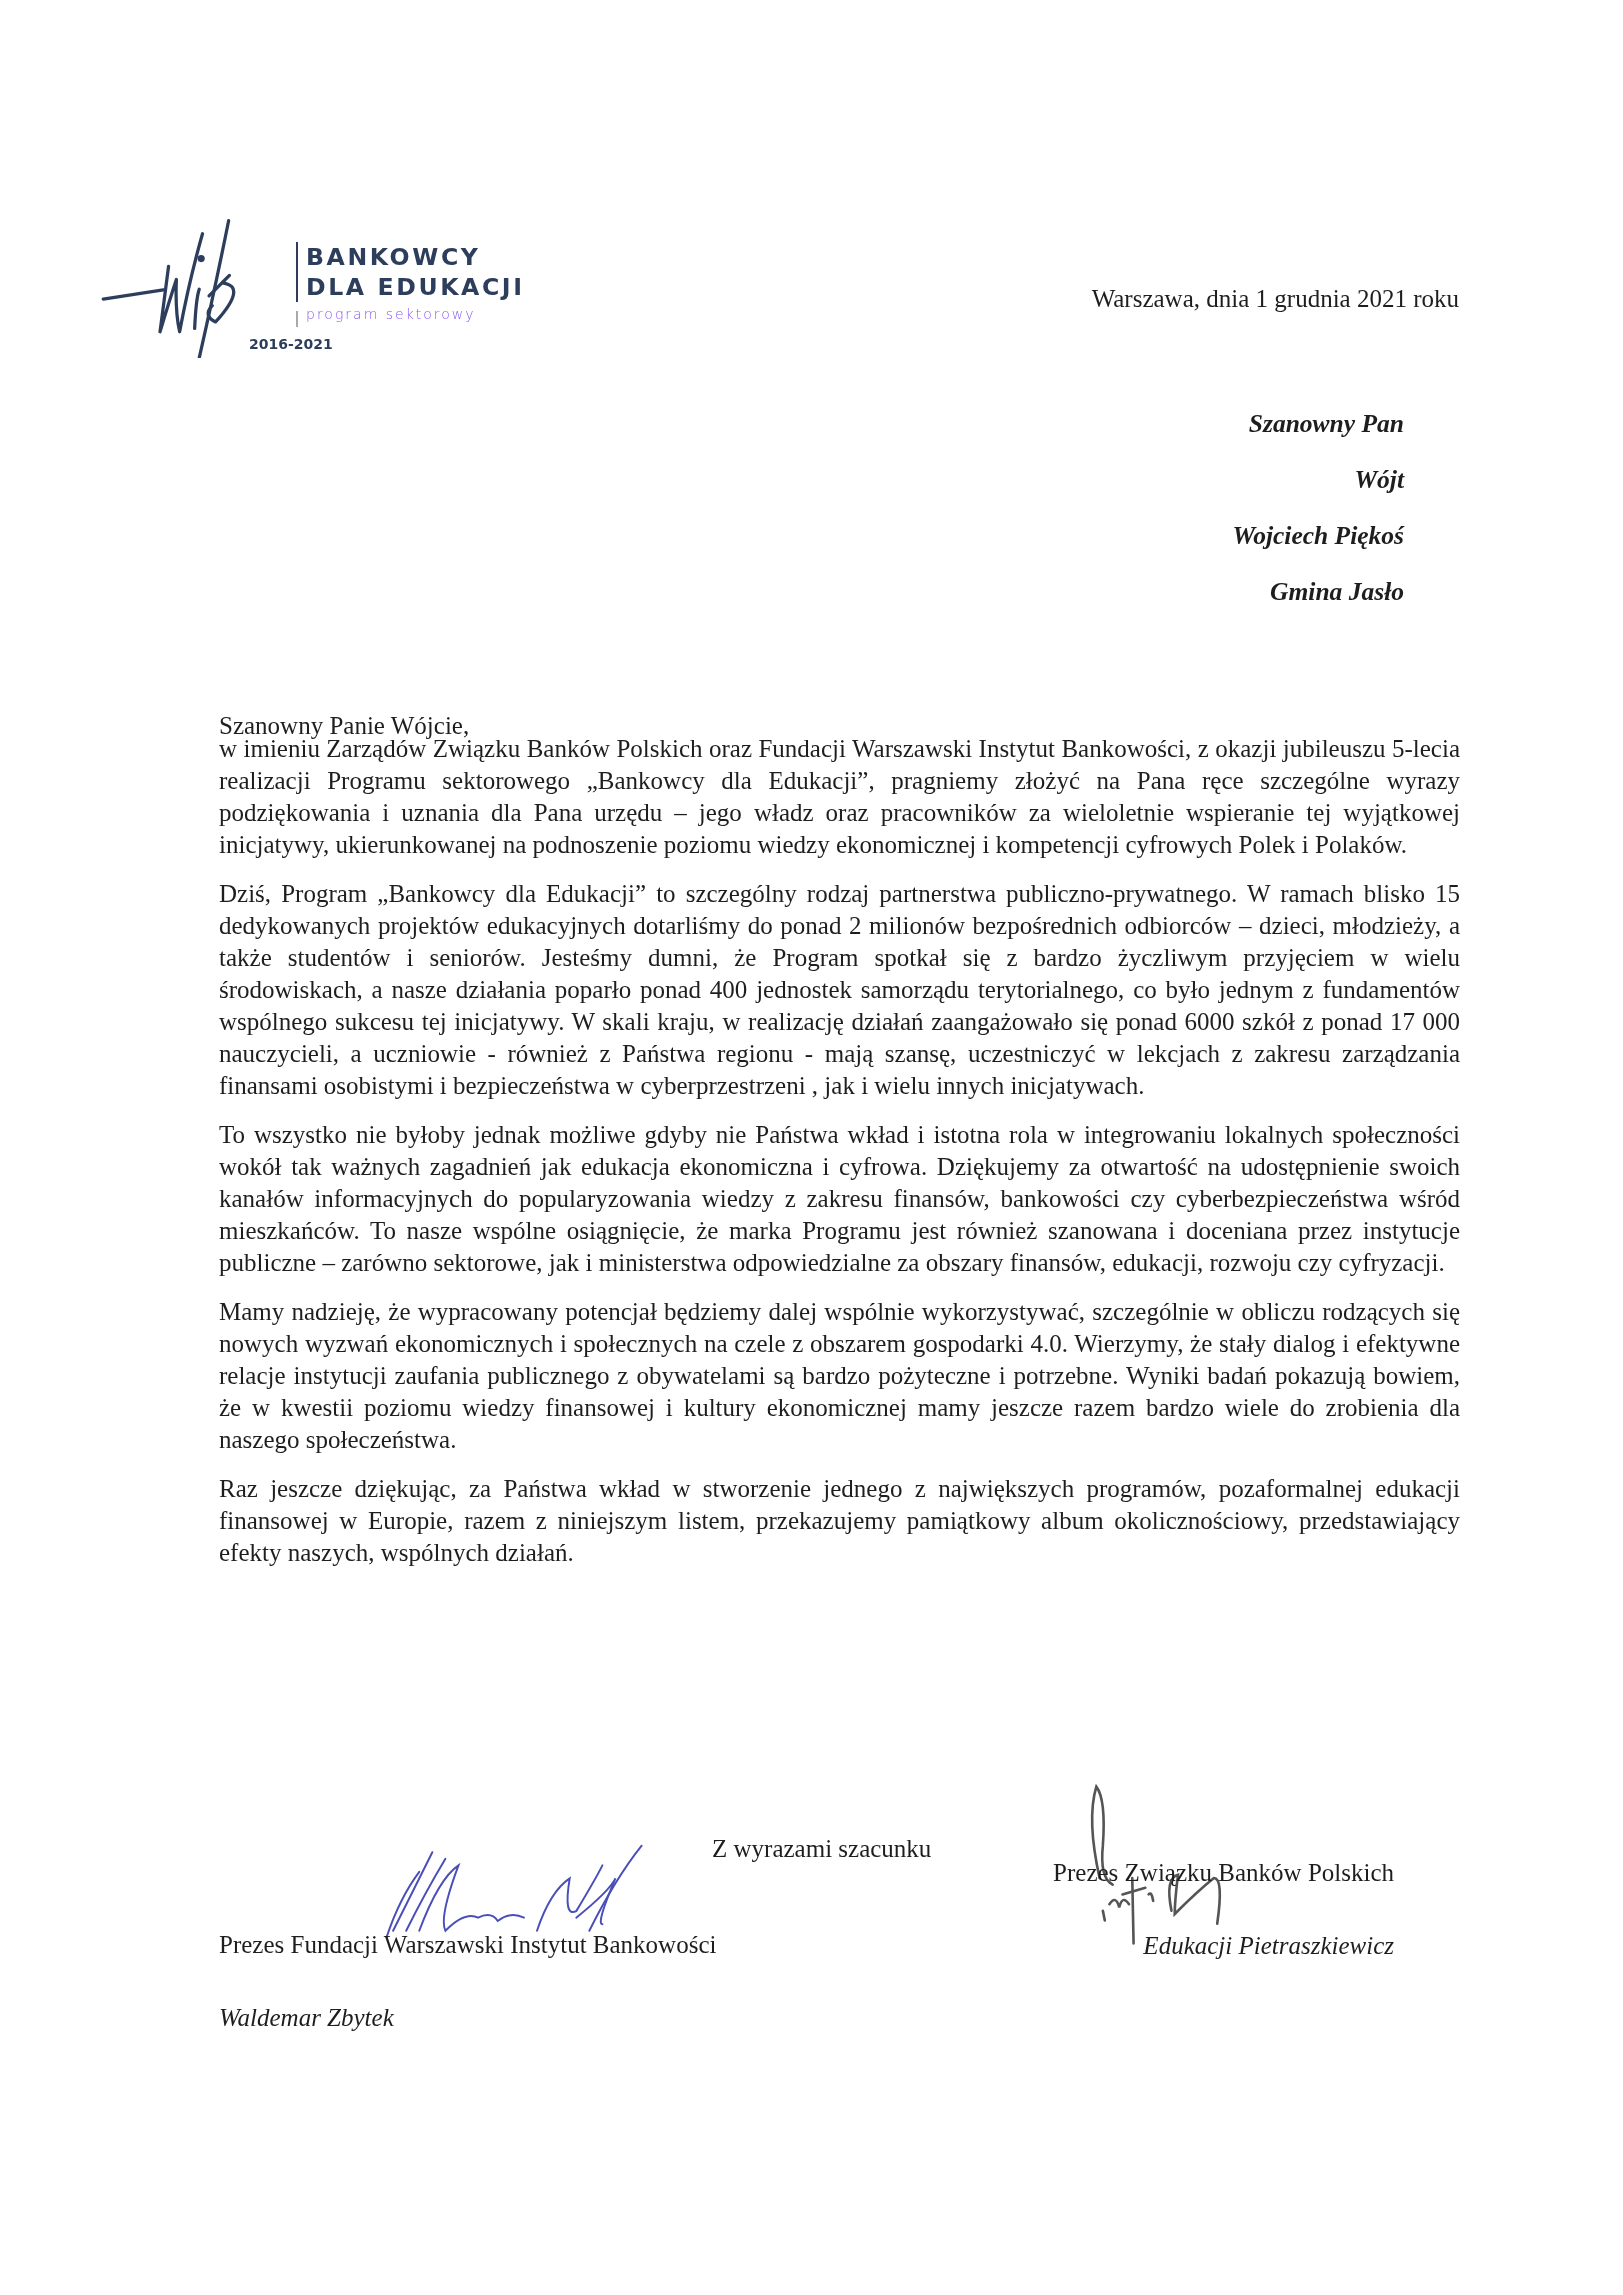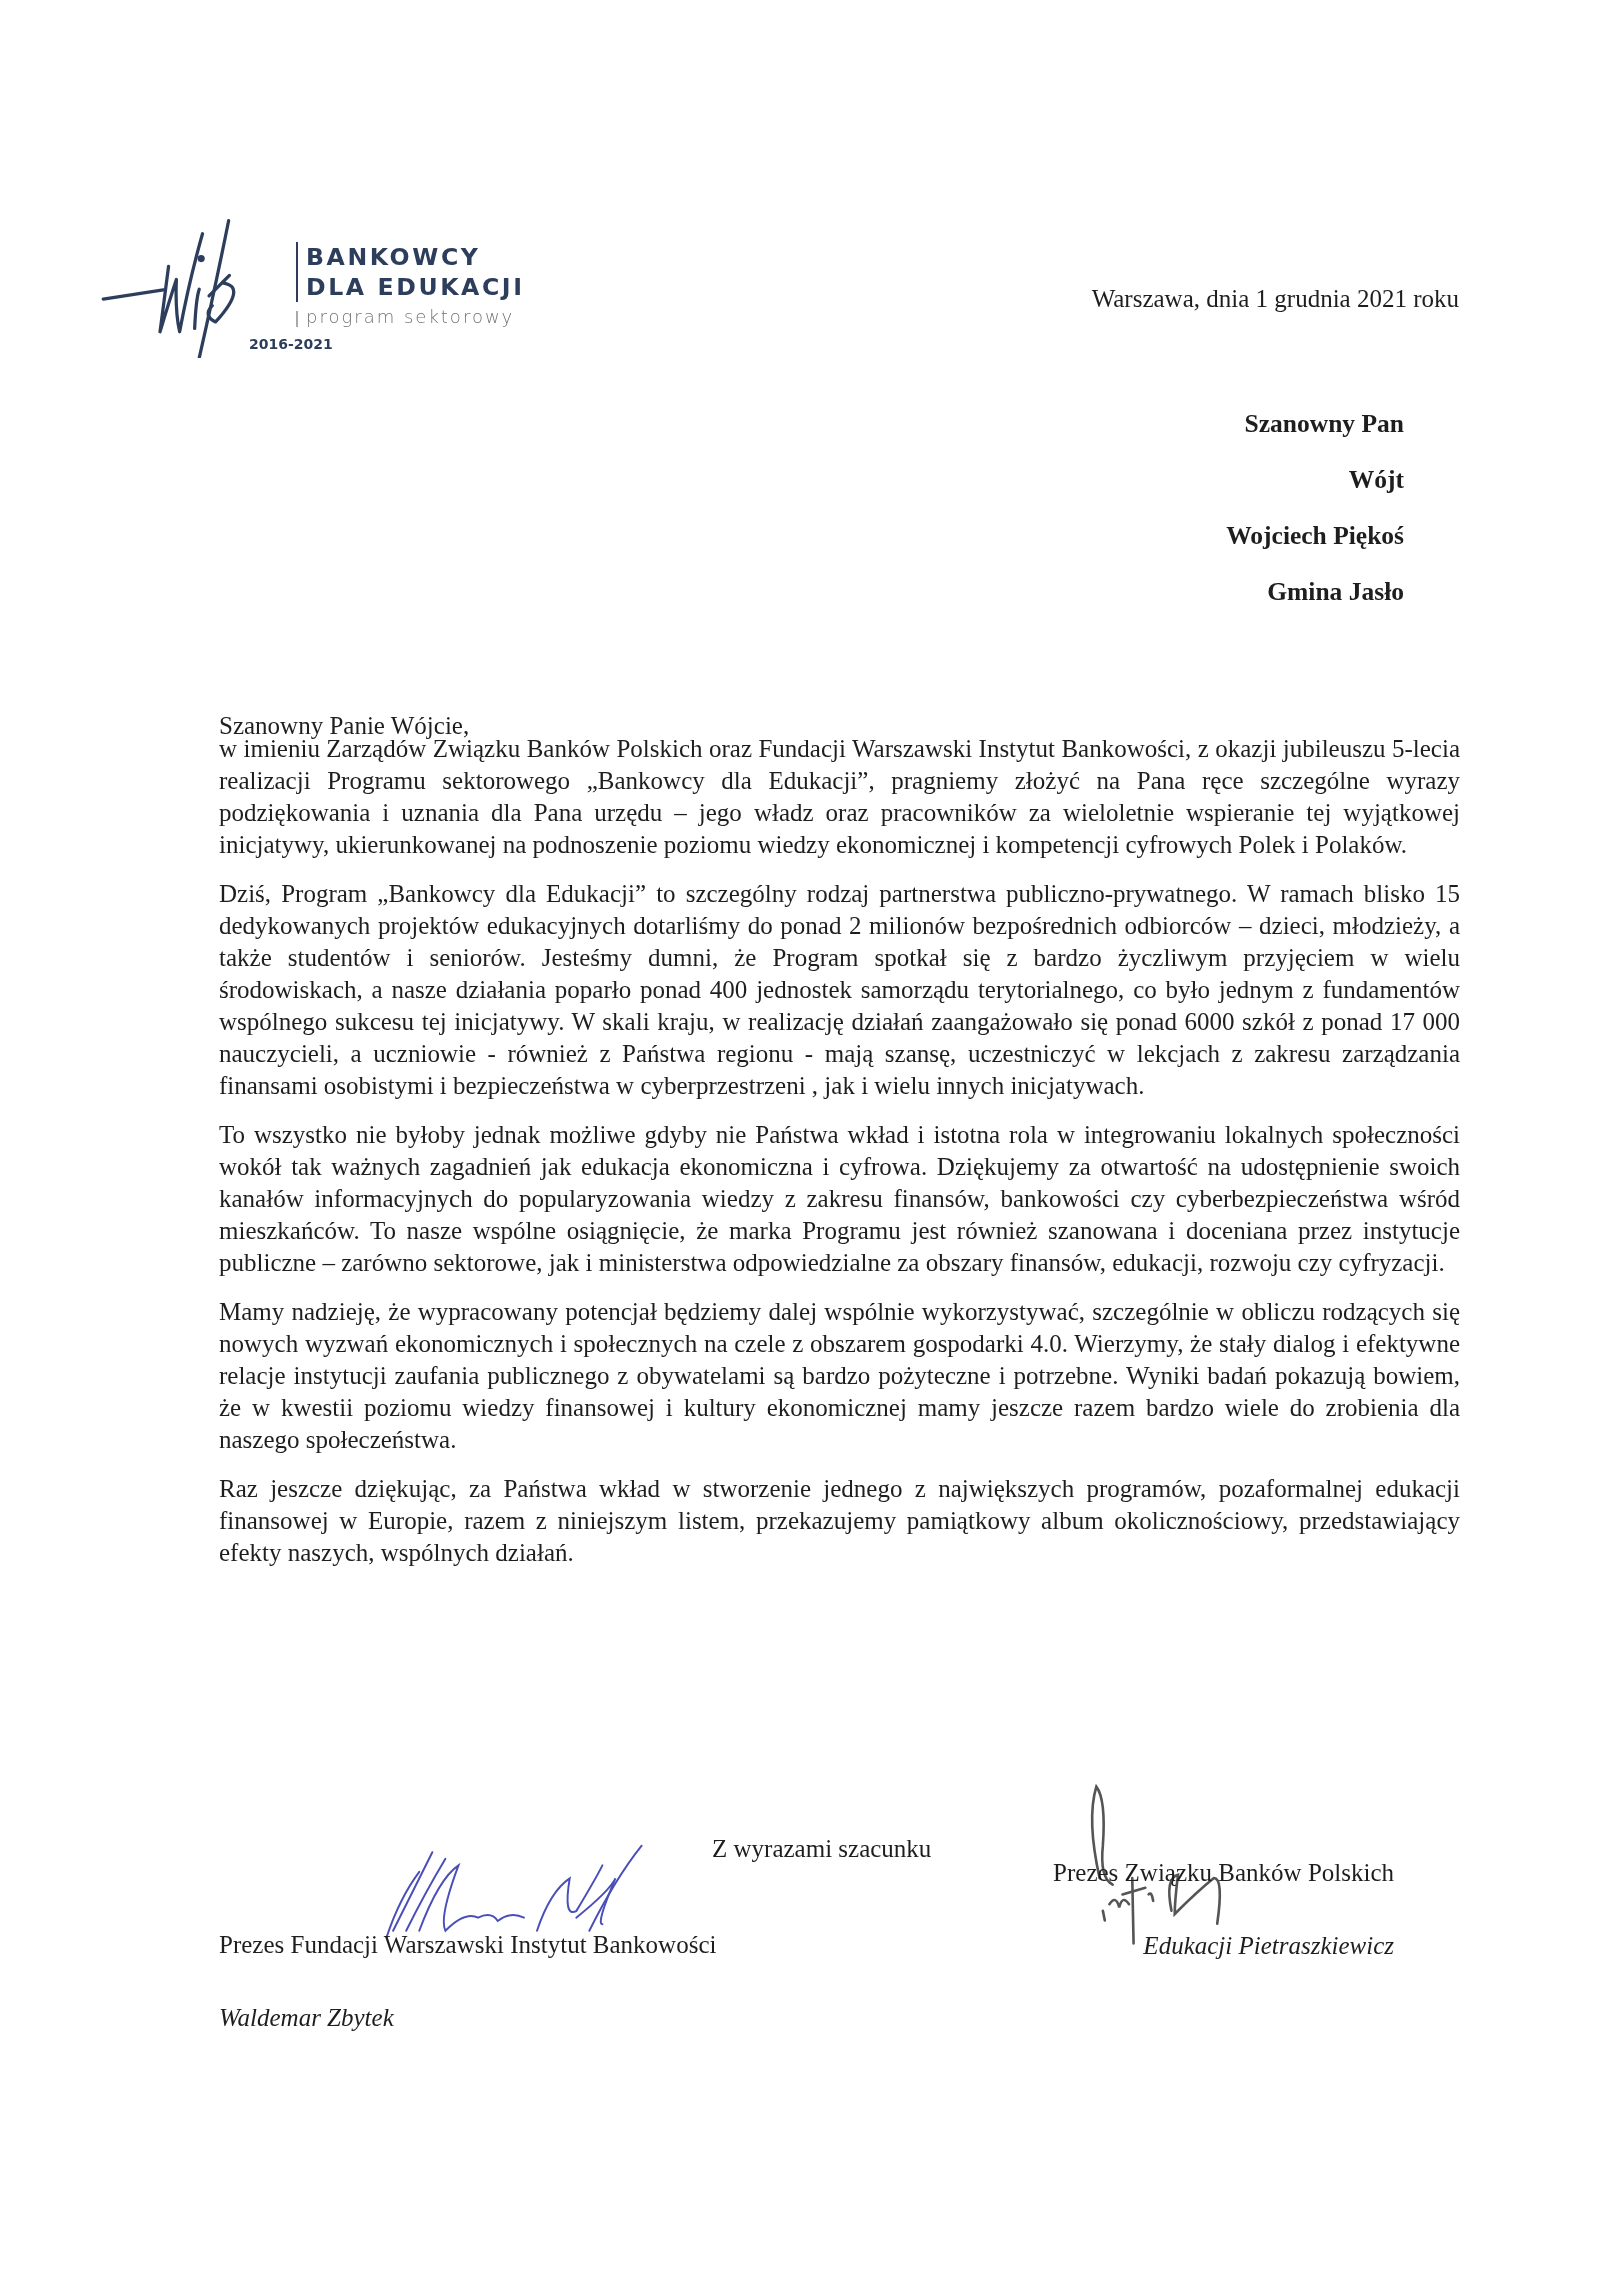--- a/index.html
+++ b/index.html
@@ -6,29 +6,29 @@
   body { width: 1623px; height: 2295px; position: relative; overflow: hidden;
          font-family: "Liberation Serif", "DejaVu Serif", serif; color: #1e1e1e; }
   .abs { position: absolute; }
 
   
   .logo { left: 98px; top: 201px; width: 458px; height: 157px; }
   .logo svg { position: absolute; left: 0; top: 0; }
   .logo-text { position: absolute; left: 208px; top: 41px;
                font-family: "DejaVu Sans", "Liberation Sans", sans-serif; color: #2c3e5c; }
   .logo-line1, .logo-line2 { font-size: 23.6px; font-weight: 600; letter-spacing: 2.6px; line-height: 30px; display:block; }
-  .logo-sub { font-size: 18px; color: #737373; letter-spacing: 2px; display:block; margin-top: 3.9px; font-weight: 300; }
+  .logo-sub { font-size: 14px; color: #8b5cf6; letter-spacing: 2px; display:block; margin-top: 3.9px; font-weight: 300; }
   .logo-years { position: absolute; left: 151px; top: 135px; font-family: "DejaVu Sans", sans-serif;
                 font-size: 14px; color: #2c3e5c; font-weight: 600; }
   .logo-bar { position: absolute; left: 198px; top: 41px; width: 2px; height: 60px; background:#2c3e5c; }
   .logo-bar2 { position: absolute; left: 198px; top: 110px; width: 2px; height: 15.7px; background:#a7a9ad; }
 
   .date { right: 164px; top: 285px; font-size: 25px; }
 
-  .addressee { right: 219px; top: 396px; text-align: right; font-weight: bold; font-size: 25.5px; line-height: 56px; }
+  .addressee { right: 219px; top: 396px; text-align: right; font-weight: bold; font-size: 25.5px; line-height: 56px; font-style: italic; }
   .addressee div { display: block; }
 
   .salutation { left: 219px; top: 686px; font-size: 25px; margin-top: 26px; }
 
   .body-text { left: 219px; top: 733px; width: 1241px; font-size: 25px; line-height: 32px; text-align: justify; }
   .body-text p { margin: 0 0 17px 0; }
 
   .closing { left: 712px; top: 1787px; font-size: 25px; margin-top: 48px; }
 
   .sig-left { left: 219px; top: 1928px; width: 589px; text-align: left; font-size: 25px; line-height: 34px; }

